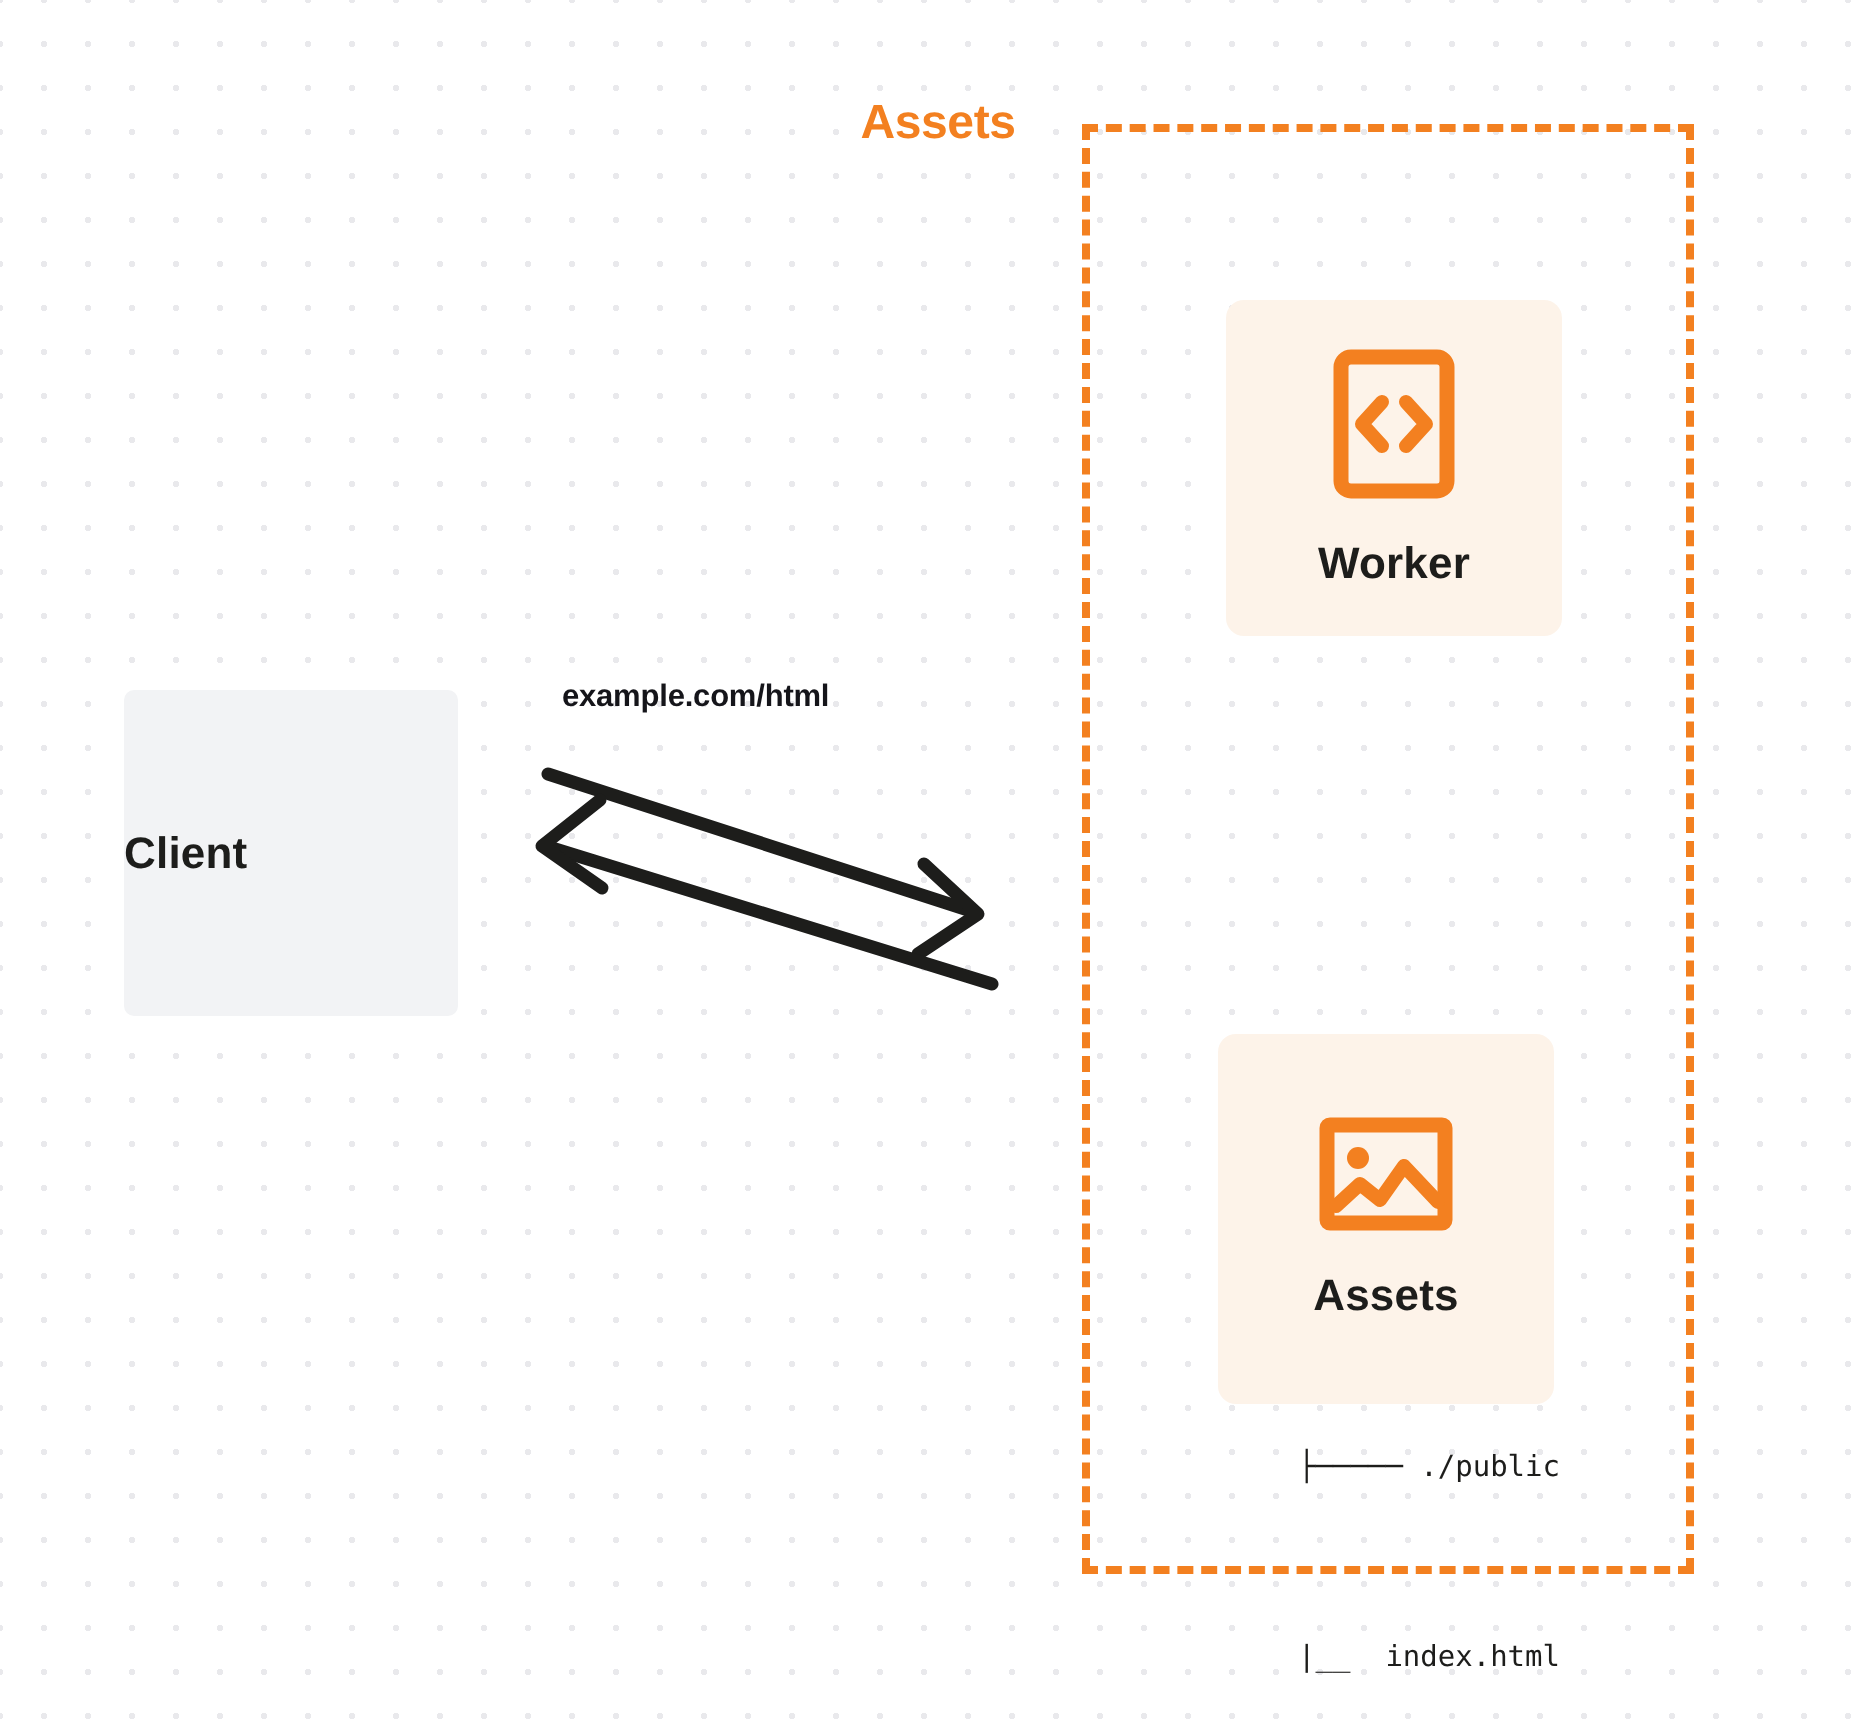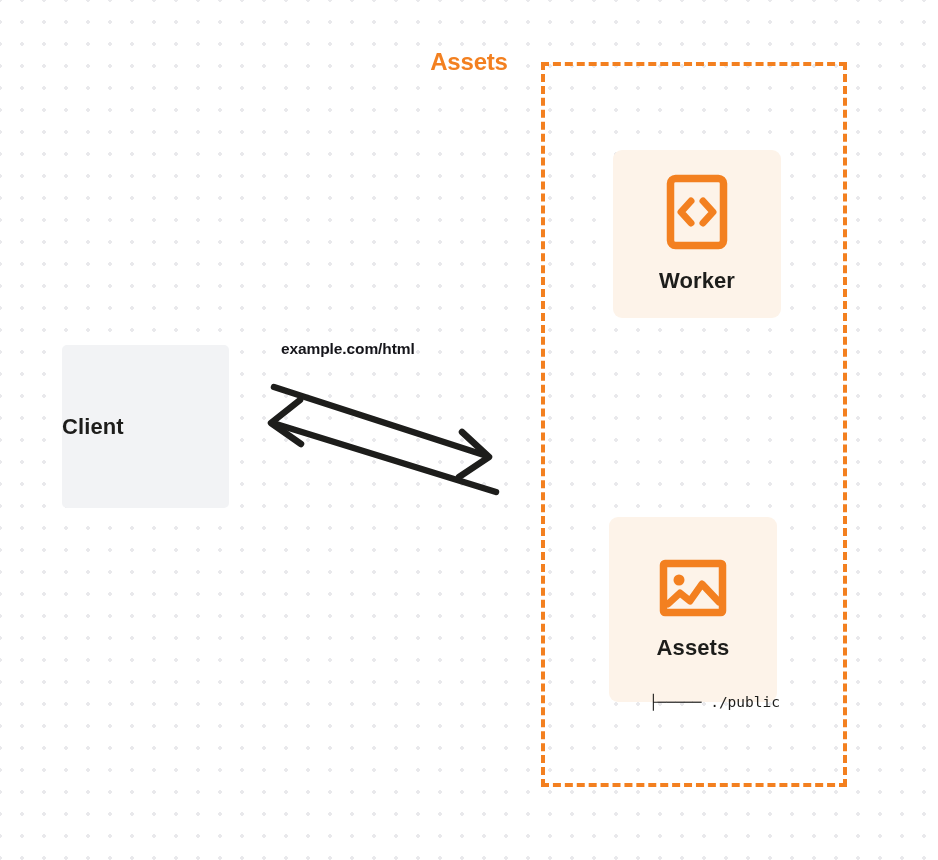--- a/index.html
+++ b/index.html
@@ -132,20 +132,21 @@
     font-size: 14.5px;
     line-height: 21px;
     color: #1d1d1b;
     white-space: pre;
     text-align: right;
     width: 192px;
     font-weight: 400;
   }
   .tree-line {
     display: block;
+    margin-top: 32px;
   }
 </style>
 </head>
 <body>
 
 <div id="canvas">
 
   <div class="client-node">
     <span class="client-label">Client</span>
   </div>
@@ -185,16 +186,17 @@
         <rect x="4.5" y="4.5" width="59" height="49" rx="1.5" ry="1.5" fill="none" stroke="#f38020" stroke-width="7.5"></rect>
         <circle cx="20" cy="21" r="5.5" fill="#f38020"></circle>
         <polyline points="9,45 21,34 31,42 43,25 60,43" fill="none" stroke="#f38020" stroke-width="7" stroke-linecap="round" stroke-linejoin="round"></polyline>
       </svg>
     </span>
     <span class="card-label">Assets</span>
   </div>
 
   <div class="file-tree">
     <span class="tree-line">├───── ./public</span>
+    <span class="tree-line">     |__  index.html</span>
     
   </div>
 
 </div>
 
 </body></html>

